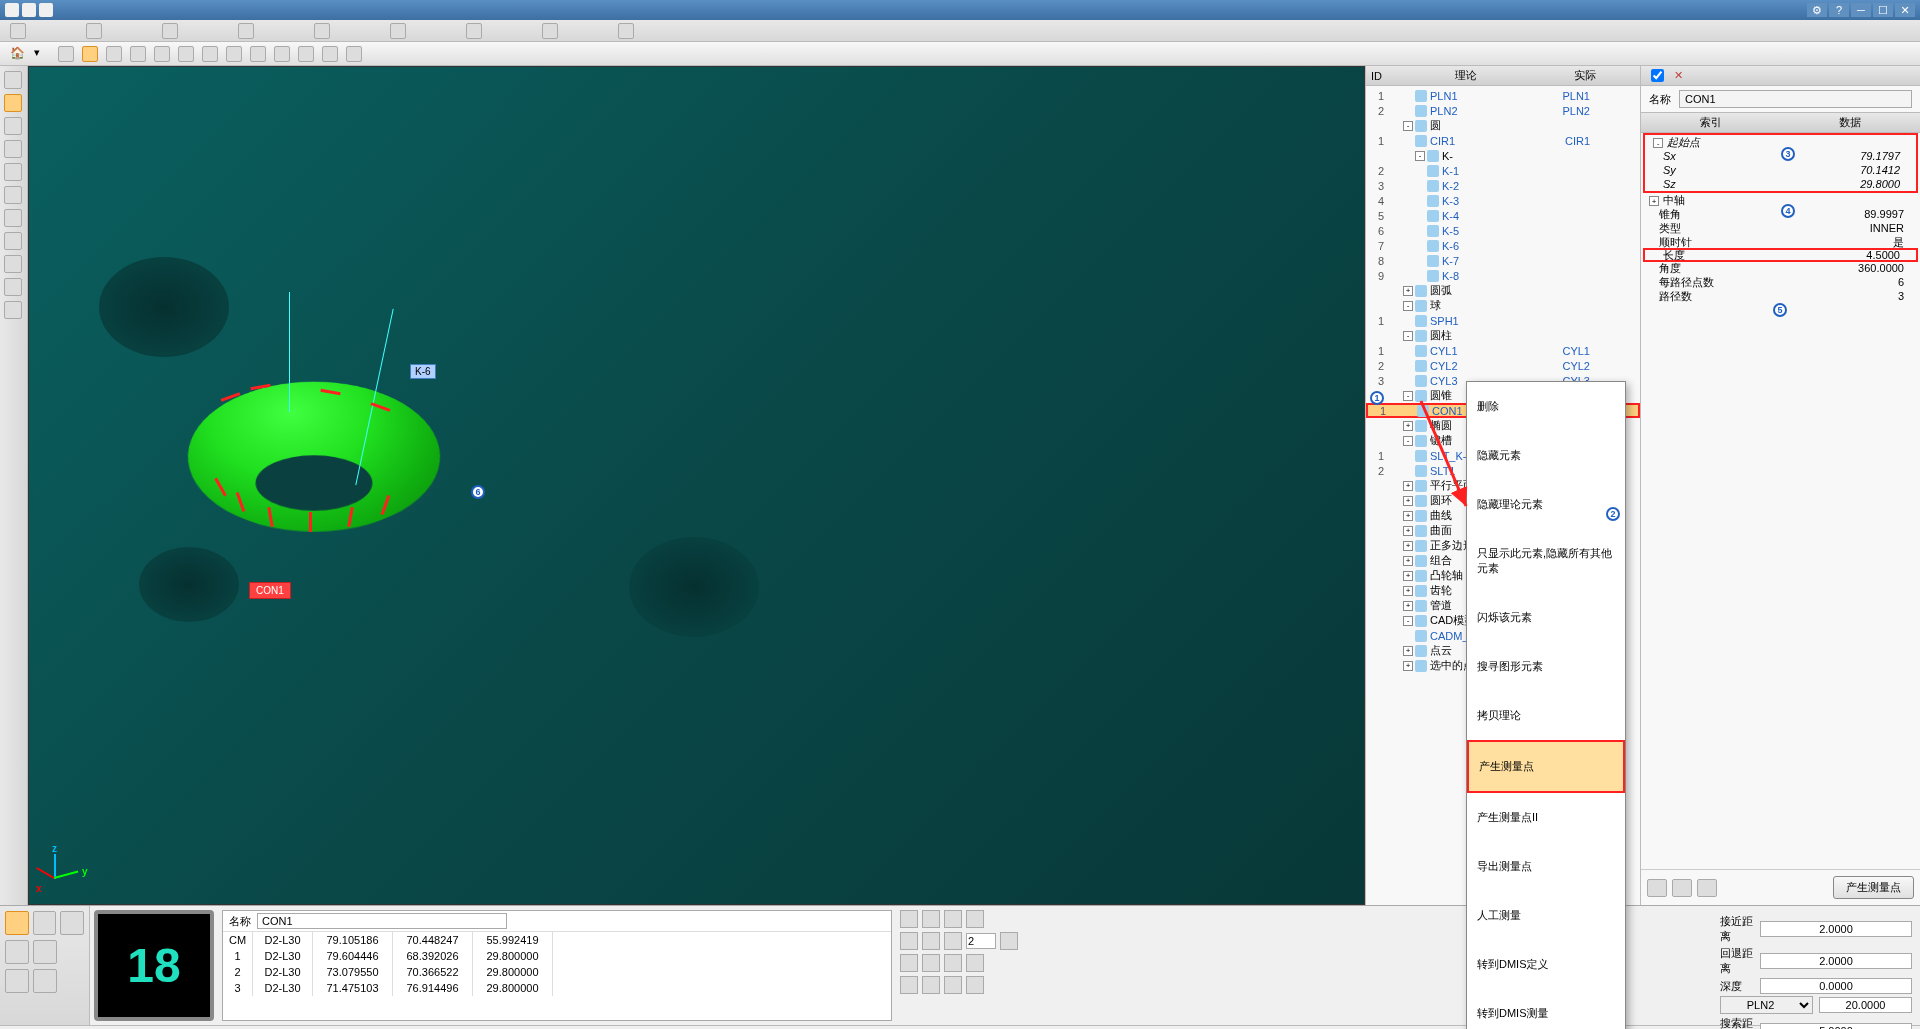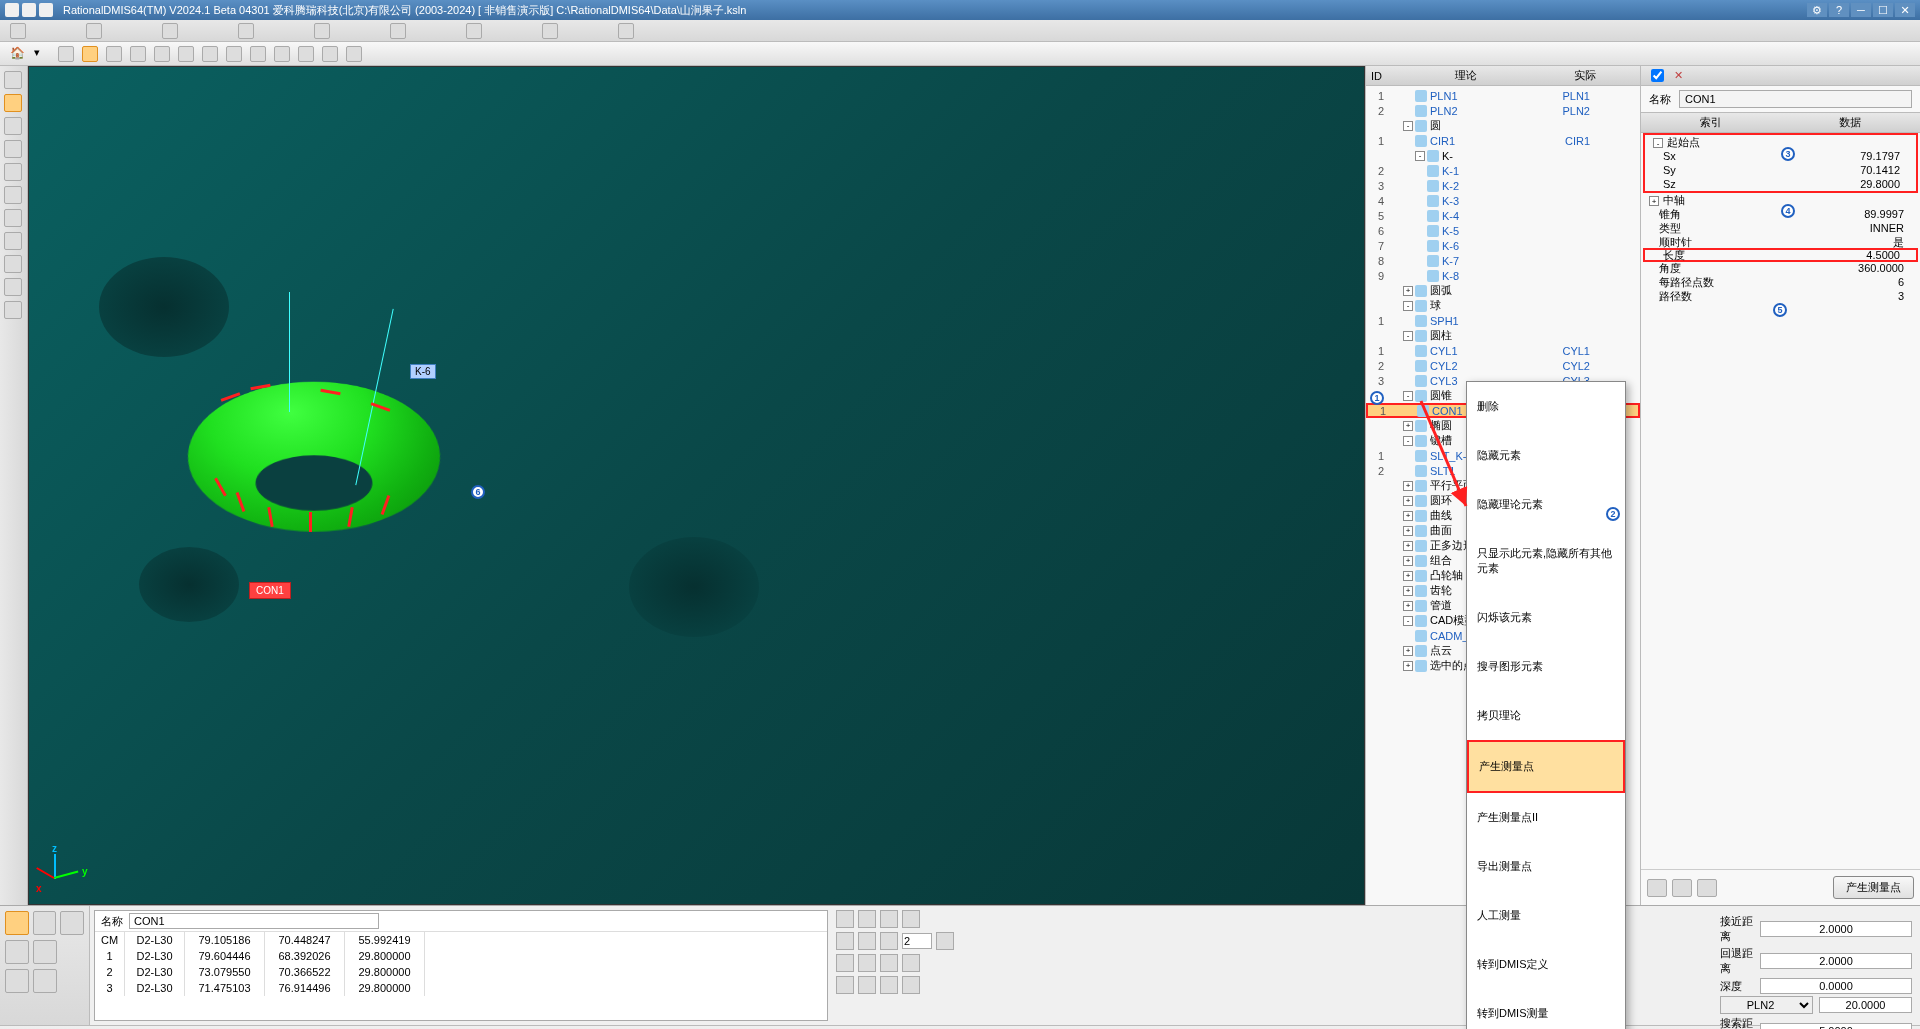--- a/index.html
+++ b/index.html
@@ -91,33 +91,32 @@
 .bp-trow { display: flex; }
 .bp-tools { width: 140px; margin: 4px; display: flex; flex-direction: column; gap: 4px; }
 .bp-tools .trow { display: flex; gap: 4px; align-items: center; }
 .bp-tools .tb { width: 18px; height: 18px; background: #ddd; border: 1px solid #aaa; cursor: pointer; }
 .bp-tools input { width: 30px; border: 1px solid #aaa; padding: 1px; }
 .bp-params { width: 200px; margin: 4px; padding: 4px; }
 .bp-params .prow { display: flex; align-items: center; margin-bottom: 2px; gap: 6px; }
 .bp-params .prow label { width: 60px; }
 .bp-params .prow input, .bp-params .prow select { flex: 1; border: 1px solid #aaa; padding: 1px 4px; text-align: center; }
 .statusbar { height: 22px; background: linear-gradient(#f0f0f0, #e0e0e0); border-top: 1px solid #bbb; display: flex; align-items: center; padding: 0 10px; gap: 10px; }
-.red-box-group { border: 2px solid #ff2020; margin: 0 2px; }
+.red-box-group { border: 2px solid #ff2020; margin: 0 2px; font-style: italic; }
 .arrow-red { position: absolute; pointer-events: none; z-index: 150; }
 </style>
 </head>
 <body>
 
 <div class="titlebar">
   <div class="icons">
     <span></span>
     <span></span>
     <span></span>
   </div>
-  <div class="title">RationalDMIS64(TM) V2024.1 Beta 04301   爱科腾瑞科技(北京)有限公司 (2003-2024) [ 非销售演示版]   C:\RationalDMIS64\Data\山涧果子.ksln</div>
   <div class="win-controls">
     <span>⚙</span>
     <span>?</span>
     <span>─</span>
     <span>☐</span>
     <span>✕</span>
   </div>
 </div>
 
 <div class="ribbon">
@@ -585,20 +584,21 @@
     </div>
     <div style="display:flex;gap:4px">
       <span class="tbtn"></span>
       <span class="tbtn"></span>
     </div>
     <div style="display:flex;gap:4px">
       <span class="tbtn"></span>
       <span class="tbtn"></span>
     </div>
   </div>
+  <div class="bp-counter">18</div>
   <div class="bp-table">
     <div class="bp-nameinput">
       <span>名称</span>
       <input value="CON1" style="">
     </div>
     <div id="bptbody">
         <div class="bp-trow">
           <span class="c-idx">CM</span>
           <span class="c-probe">D2-L30</span>
           <span class="c-val">79.105186</span>

